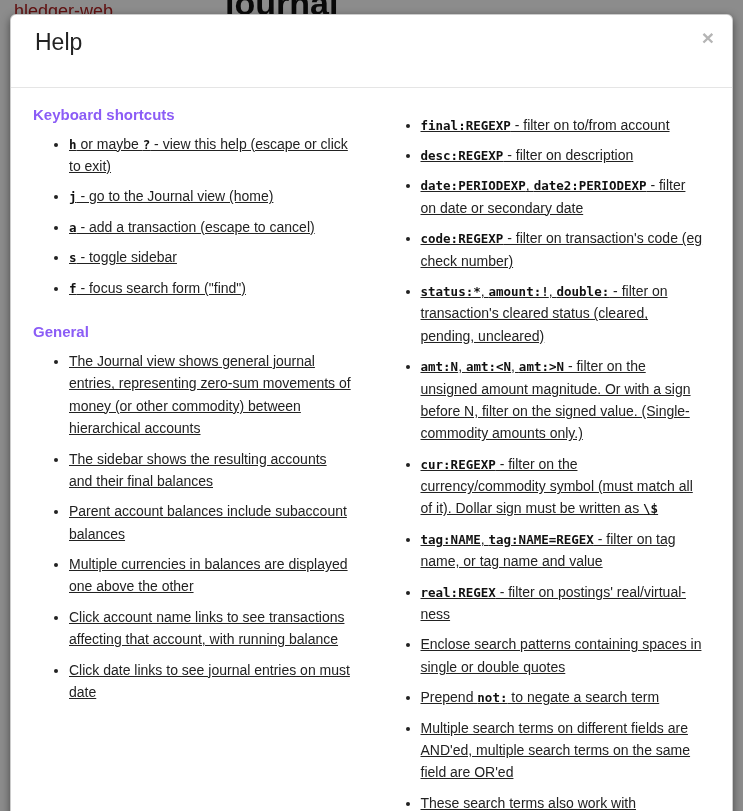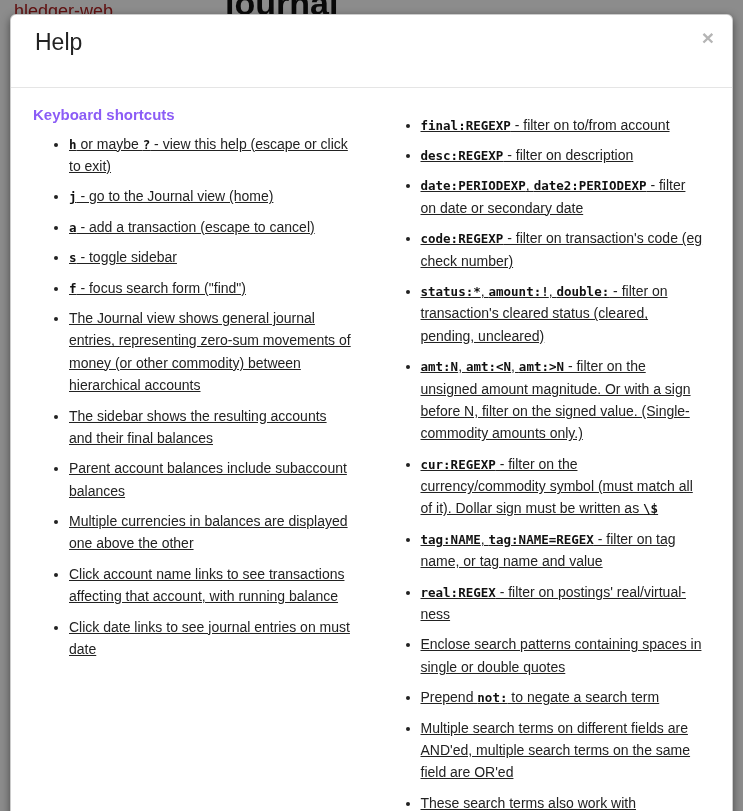--- a/index.html
+++ b/index.html
@@ -144,20 +144,21 @@
       <div class="col">
         <h4 class="section-heading">Keyboard shortcuts</h4>
         <ul class="help-list">
             <li><code>h</code> or maybe <code>?</code> - view this help (escape or click to exit)</li>
             <li><code>j</code> - go to the Journal view (home)</li>
             <li><code>a</code> - add a transaction (escape to cancel)</li>
             <li><code>s</code> - toggle sidebar</li>
             <li><code>f</code> - focus search form ("find")</li>
           </ul>
 
+        <h4 class="section-heading spaced">General</h4>
         <ul class="help-list">
             <li>The Journal view shows general journal entries, representing zero-sum movements of money (or other commodity) between hierarchical accounts</li>
             <li>The sidebar shows the resulting accounts and their final balances</li>
             <li>Parent account balances include subaccount balances</li>
             <li>Multiple currencies in balances are displayed one above the other</li>
             <li>Click account name links to see transactions affecting that account, with running balance</li>
             <li>Click date links to see journal entries on must date</li>
           </ul>
       </div>
 

